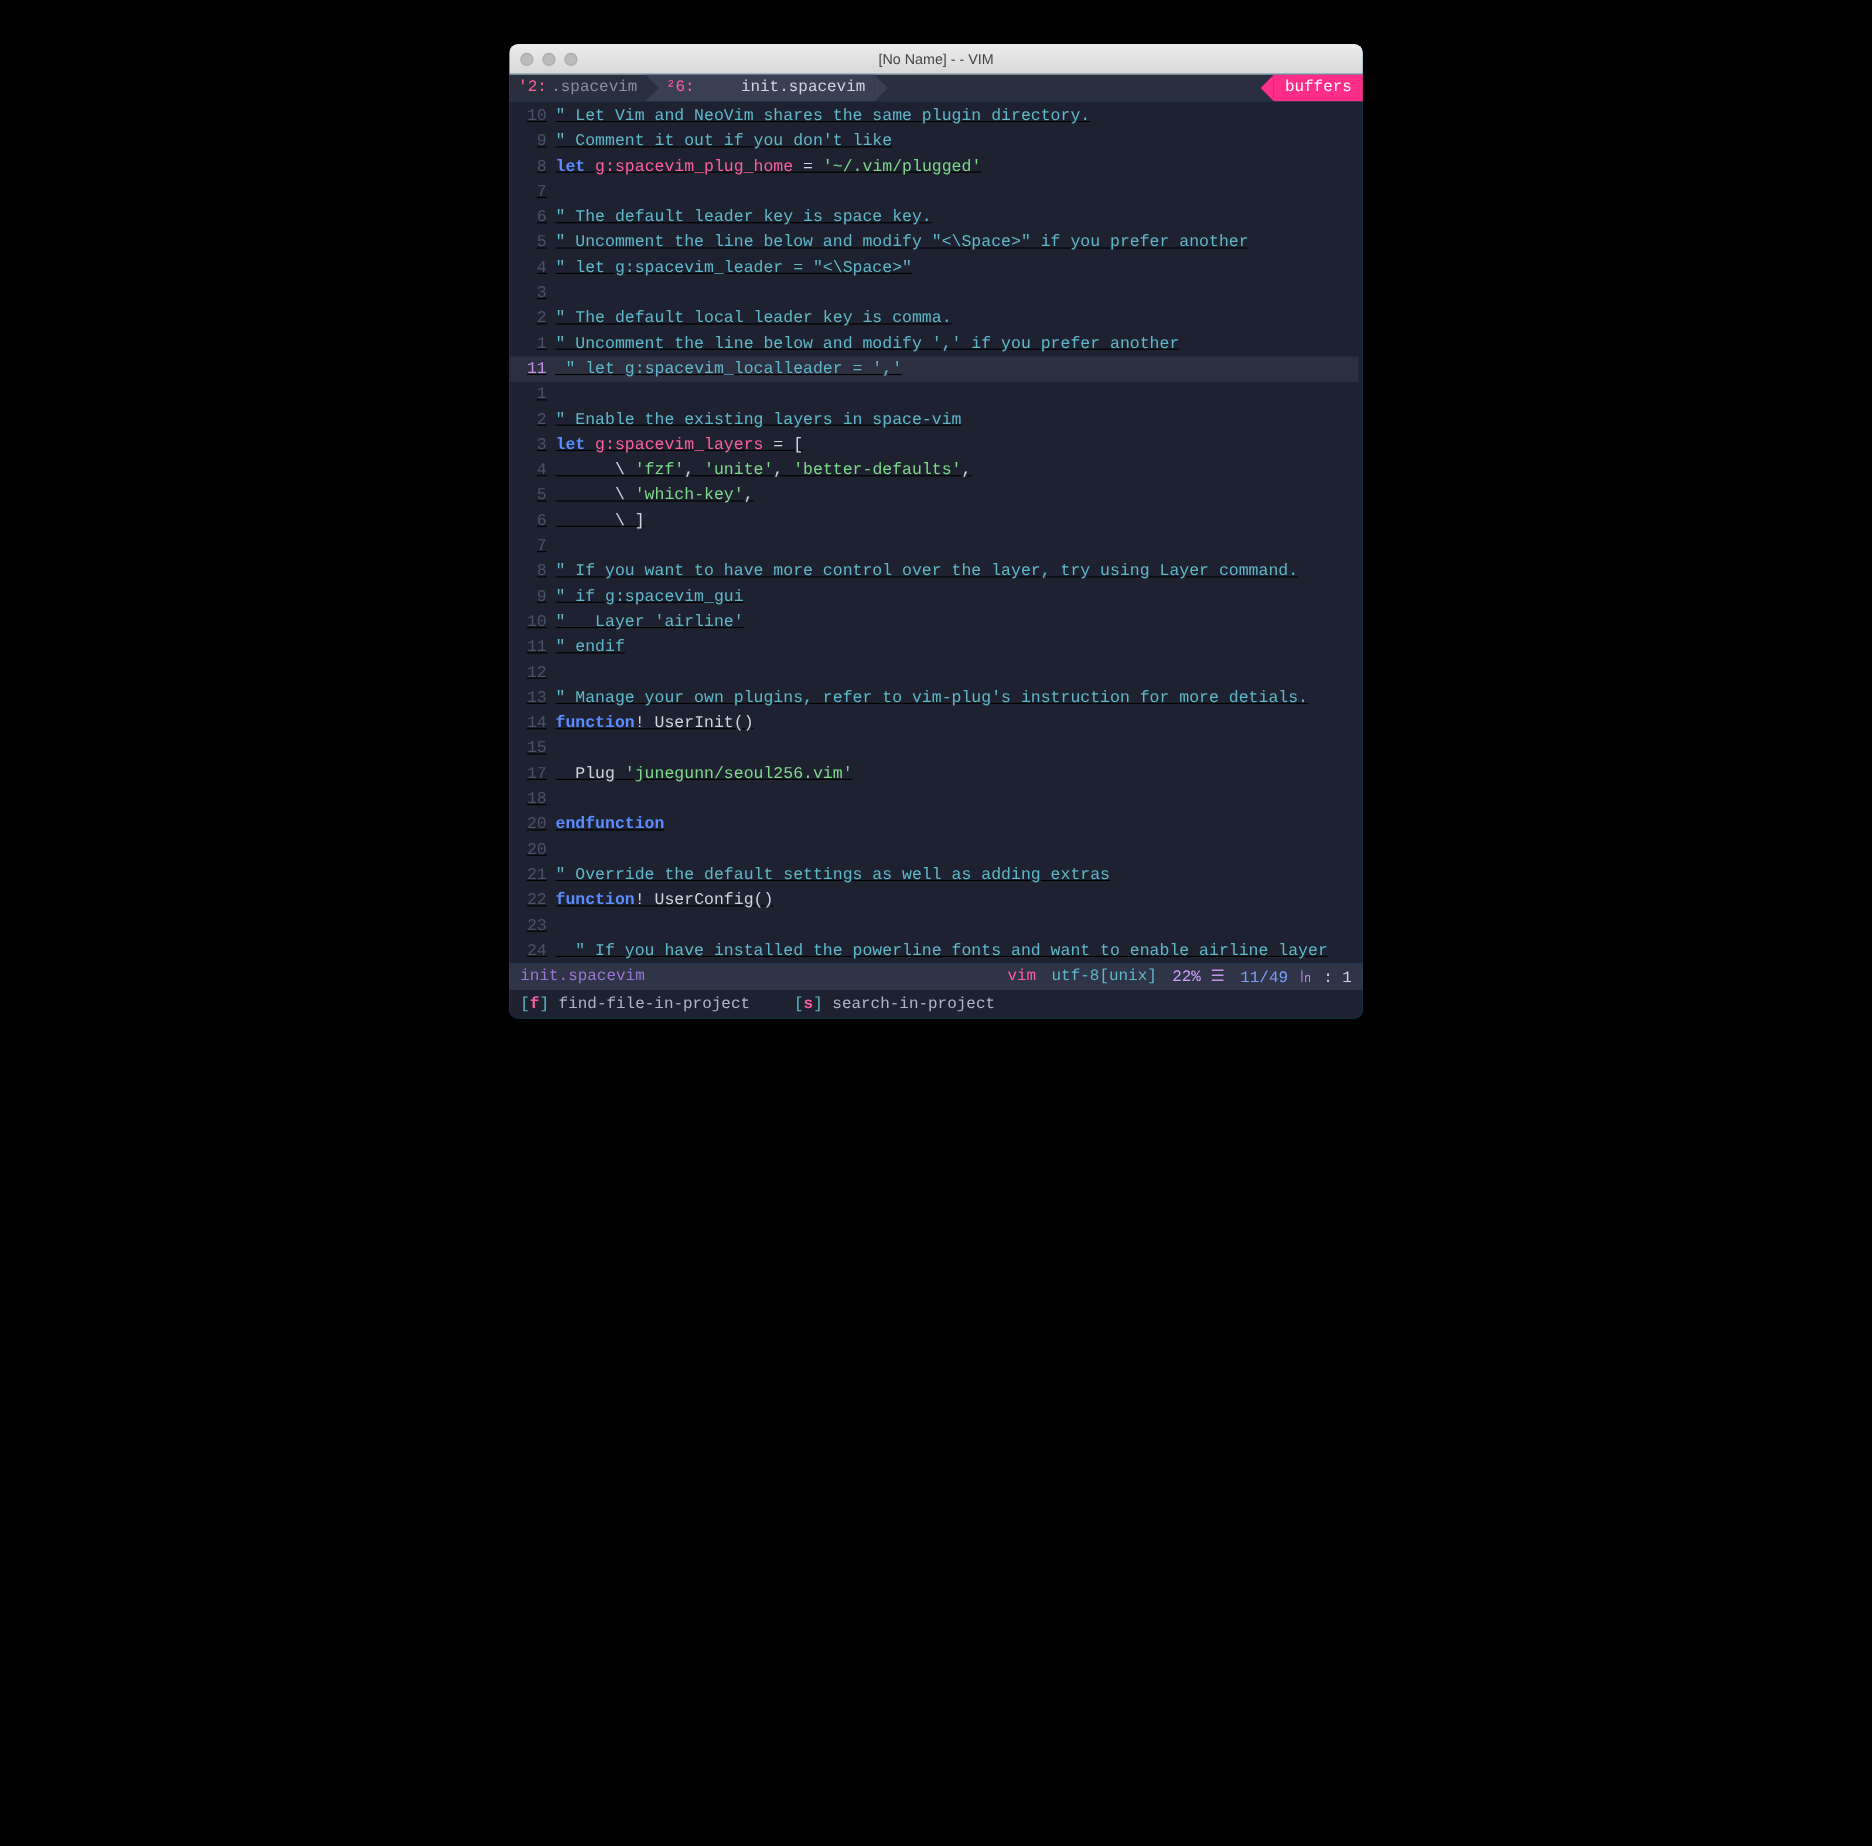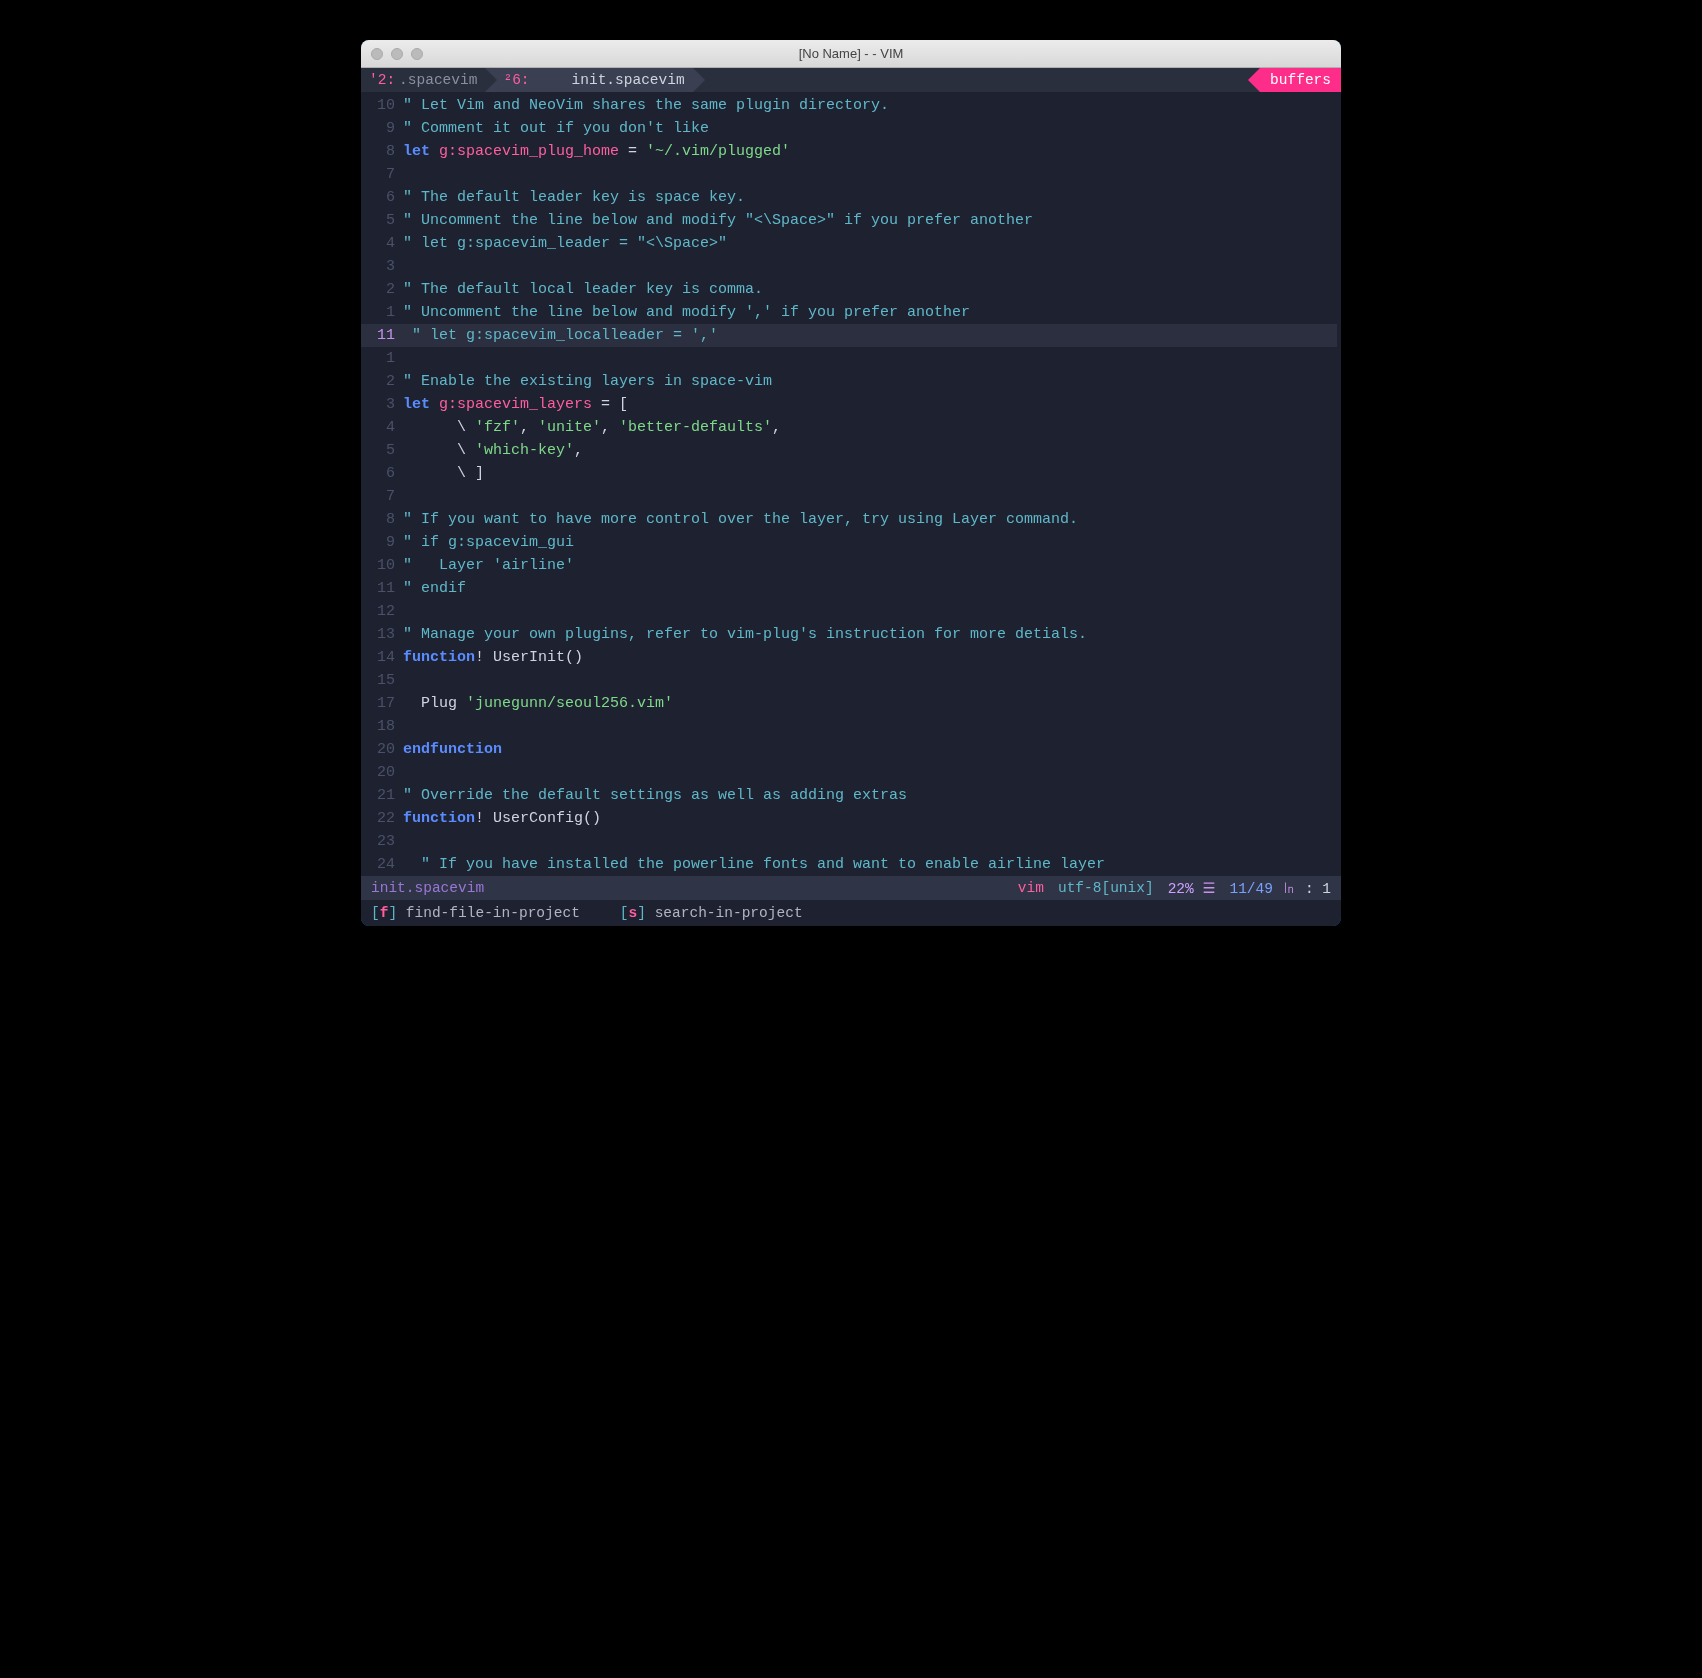--- a/index.html
+++ b/index.html
@@ -6,21 +6,21 @@
   body {
     background: #000;
     font-family: Menlo, Monaco, "Courier New", monospace;
     font-size: 15px;
     display: flex;
     align-items: flex-start;
     justify-content: center;
     padding: 40px 0;
   }
   .window {
-    width: 980px;
+    width: 776px;
     background: #0369a1;
     border-radius: 8px;
     overflow: hidden;
     box-shadow: 0 20px 60px rgba(0,0,0,0.6);
   }
   .titlebar {
     background: linear-gradient(#ececec, #d8d8d8);
     height: 28px;
     display: flex;
     align-items: center;
@@ -90,20 +90,21 @@
     content: "";
     position: absolute;
     left: -12px; top:0;
     border-top: 12px solid transparent;
     border-bottom: 12px solid transparent;
     border-right: 12px solid #ff2d8a;
   }
   .editor {
     background: #1e2230;
     padding: 2px 4px 0 0;
+    text-decoration: underline;
   }
   .line {
     display: flex;
     min-height: 23px;
     line-height: 23px;
     white-space: pre;
   }
   .line.current { background: #2b2f40; }
   .gutter {
     width: 42px;

